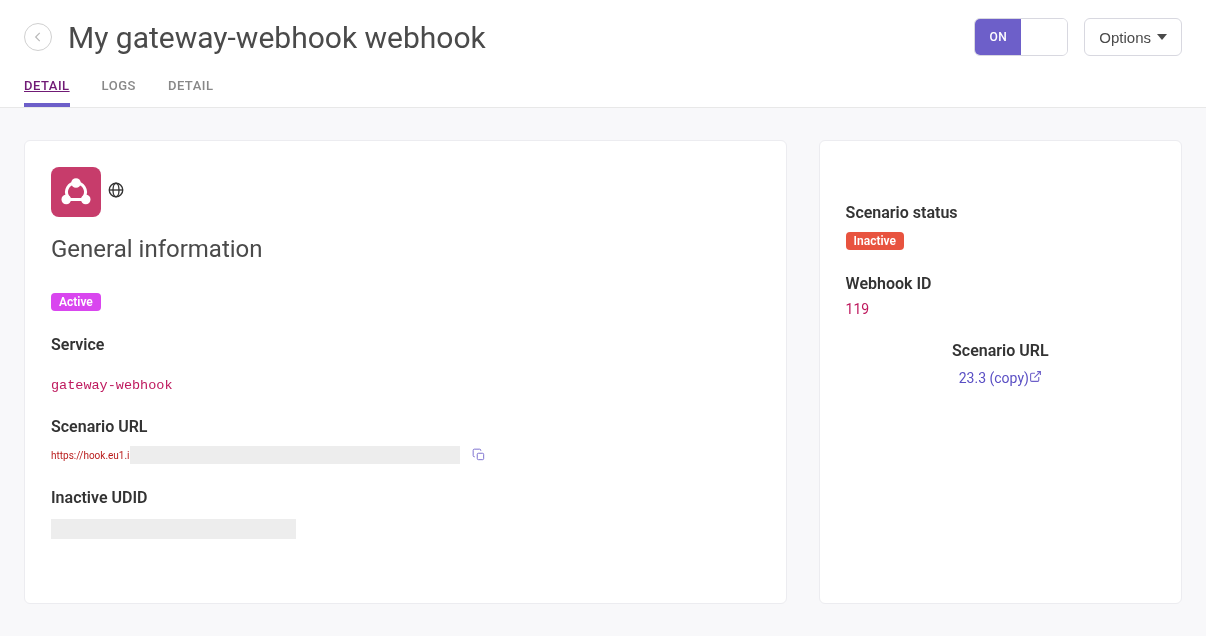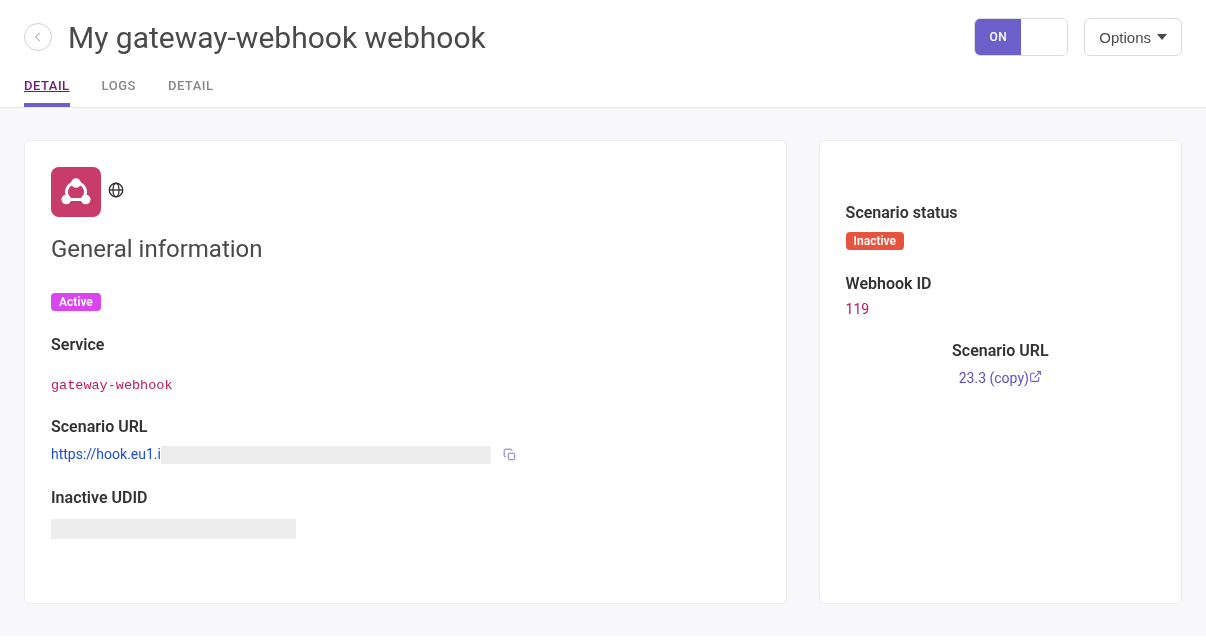--- a/index.html
+++ b/index.html
@@ -204,22 +204,22 @@
       font-family: "Courier New", monospace;
       font-size: 13.5px;
       margin-top: 24px;
     }
     .url-row {
       display: flex;
       align-items: center;
       gap: 12px;
     }
     .url-link {
-      color: #1d4ed8;
-      font-size: 14px;
+      color: #b91c1c;
+      font-size: 10px;
       text-decoration: none;
     }
     .redacted {
       display: inline-block;
       background: #ededed;
       height: 18px;
       vertical-align: middle;
     }
     .redacted-url {
       width: 330px;

